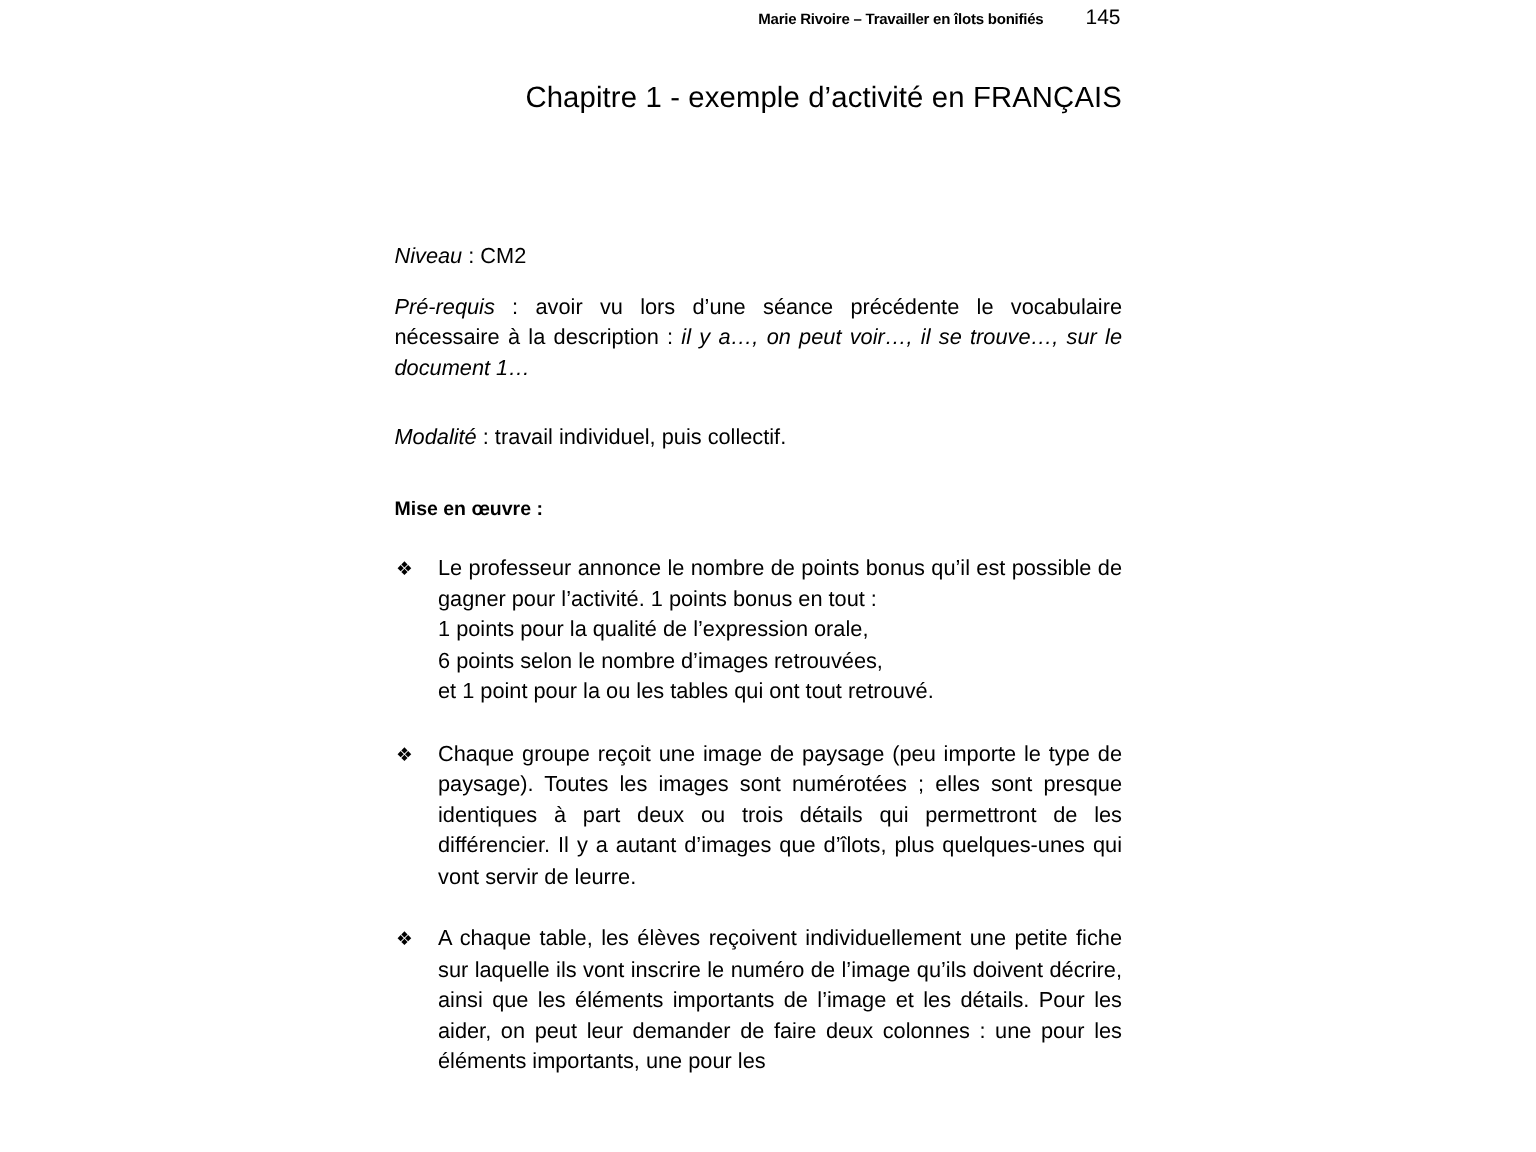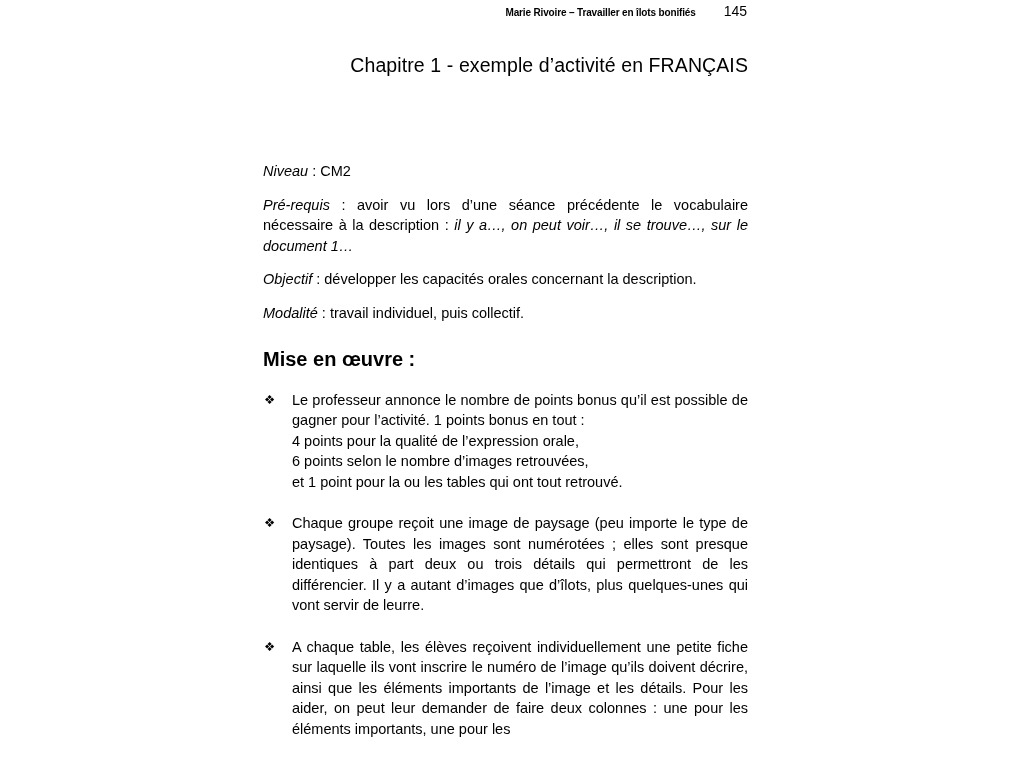--- a/index.html
+++ b/index.html
@@ -71,21 +71,21 @@
     line-height: 20.5px;
     margin: 0 0 0 0;
     text-align: justify;
     text-justify: inter-word;
   }
   p.meta .lbl { font-style: italic; }
   p.meta .ital { font-style: italic; }
   .gap-md { height: 13px; }
 
   p.section-heading {
-    font-size: 20px;
+    font-size: 13px;
     font-weight: 700;
     line-height: 20.5px;
     margin: 0;
   }
 
   ul.bullets {
     list-style: none;
     margin: 0;
     padding: 0;
   }
@@ -136,42 +136,39 @@
     </p>
 
     <div class="gap-md"></div>
 
     <p class="meta">
       <span class="lbl">Pré-requis</span><span> : </span><span>avoir vu lors d’une séance précédente le vocabulaire nécessaire à la description : </span><span class="ital">il y a…, on peut voir…, il se trouve…, sur le document 1…</span>
     </p>
 
     <div class="gap-md"></div>
 
-    <p class="meta">
-      <span class="lbl">Objectif</span><span> : </span><span>développer les capacités orales concernant la description.</span>
-    </p>
 
     <div class="gap-md"></div>
 
     <p class="meta">
       <span class="lbl">Modalité</span><span> : </span><span>travail individuel, puis collectif.</span>
     </p>
 
     <div style="height:26px"></div>
 
     <p class="section-heading">Mise en œuvre :</p>
 
     <div style="height:20px"></div>
 
     <ul class="bullets">
 
       <li>
         <span class="bullet-glyph">❖</span>
         <span>Le professeur annonce le nombre de points bonus qu’il est possible de gagner pour l’activité. 1 points bonus en tout :</span>
-        <span class="subline">4 points pour la qualité de l’expression orale,</span>
+        <span class="subline">1 points pour la qualité de l’expression orale,</span>
         <span class="subline">6 points selon le nombre d’images retrouvées,</span>
         <span class="subline">et 1 point pour la ou les tables qui ont tout retrouvé.</span>
       </li>
 
       <li>
         <span class="bullet-glyph">❖</span>
         <span>Chaque groupe reçoit une image de paysage (peu importe le type de paysage). Toutes les images sont numérotées ; elles sont presque identiques à part deux ou trois détails qui permettront de les différencier. Il y a autant d’images que d’îlots, plus quelques-unes qui vont servir de leurre.</span>
       </li>
 
       <li class="clipped">

